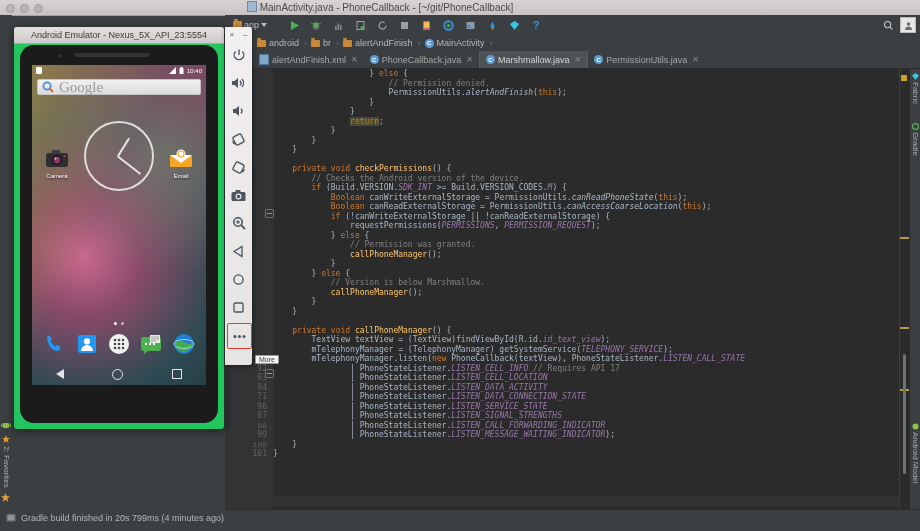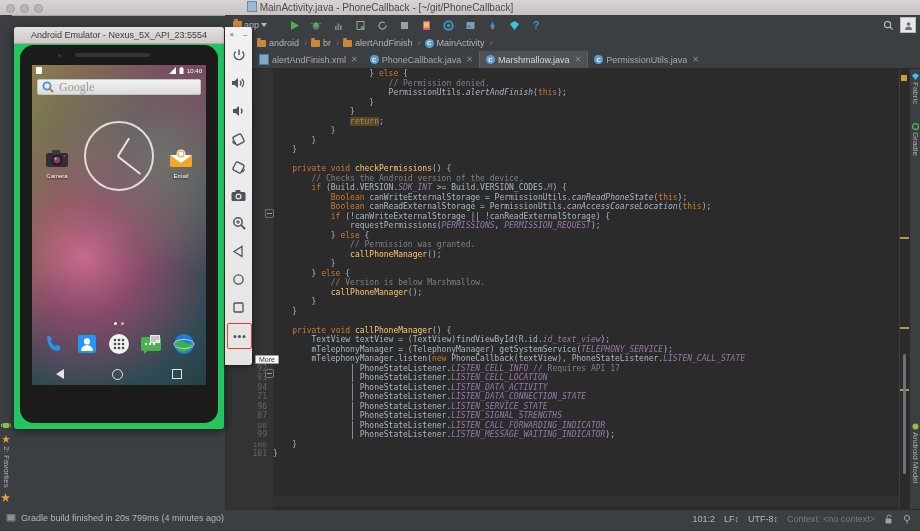--- a/index.html
+++ b/index.html
@@ -123,21 +123,21 @@
     background:
       linear-gradient(115deg, rgba(200,200,60,.45) 0%, rgba(200,200,60,0) 42%),
       linear-gradient(200deg, rgba(230,90,140,.45) 0%, rgba(230,90,140,0) 55%),
       radial-gradient(circle at 78% 28%, rgba(120,200,120,.35), rgba(0,0,0,0) 45%);}
   .sb{position:absolute;left:0;top:0;width:174px;height:11px;display:flex;align-items:center;
     justify-content:space-between;padding:0 4px;box-sizing:border-box;color:#fff;font-size:6px;}
   .sb-r{display:flex;align-items:center;gap:3px;}
   .searchwid{position:absolute;left:5px;top:14px;width:164px;height:16px;
     background:linear-gradient(#f2f2f2,#dcdcdc);border-radius:2px;display:flex;align-items:center;
     padding-left:4px;box-sizing:border-box;gap:5px;border:1px solid #c4c4c4;}
-  .gtext{color:#9a9a9a;font-size:12px;font-family:"Liberation Serif",serif;}
+  .gtext{color:#9a9a9a;font-size:15px;font-family:"Liberation Serif",serif;}
   .clock-w{position:absolute;left:52px;top:56px;width:66px;height:66px;border:2px solid #e8e8e8;
     border-radius:50%;opacity:.92;}
   .hand{position:absolute;background:#eee;transform-origin:bottom center;}
   .icon-app{position:absolute;width:34px;text-align:center;color:#fff;font-size:6px;
     text-shadow:0 1px 2px rgba(0,0,0,.8);}
   .icon-box{width:24px;height:24px;margin:0 auto 2px;border-radius:4px;position:relative;}
   .dock{position:absolute;left:0;bottom:26px;width:174px;height:30px;display:flex;
     align-items:center;justify-content:space-around;padding:0 6px;box-sizing:border-box;}
   .dock-ico{width:22px;height:22px;border-radius:4px;position:relative;}
   .pagedots{position:absolute;left:0;bottom:60px;width:174px;display:flex;justify-content:center;gap:4px;}
@@ -480,38 +480,20 @@
   </div>
 
   <div class="fullstatus">
     <div class="fs-left">
       <svg width="10" height="10" viewBox="0 0 10 10">
         <rect x="0.5" y="1" width="9" height="7.5" rx="1" fill="#6f7479"></rect>
         <rect x="1.8" y="2.4" width="6.4" height="4.8" fill="#8d9399"></rect>
       </svg>
       <span>Gradle build finished in 20s 799ms (4 minutes ago)</span>
     </div>
-    <div class="st-right" style="position:absolute;right:8px;top:4px;">
-      <span>101:2</span>
-      <span>LF↕</span>
-      <span>UTF-8↕</span>
-      <span class="st-dim">Context: &lt;no context&gt;</span>
-      <span>
-        <svg width="9" height="10" viewBox="0 0 9 10">
-            <rect x="1.5" y="4.5" width="6" height="5" rx="1" fill="#9aa0a6"></rect>
-            <path d="M3 4.5 V3 a2 2 0 0 1 4 0" fill="none" stroke="#9aa0a6" stroke-width="1"></path>
-          </svg>
-      </span>
-      <span>
-        <svg width="10" height="10" viewBox="0 0 10 10">
-            <circle cx="5" cy="4" r="2.6" fill="none" stroke="#9aa0a6" stroke-width="1"></circle>
-            <line x1="5" y1="6.6" x2="5" y2="9.5" stroke="#9aa0a6" stroke-width="1"></line>
-          </svg>
-      </span>
-    </div>
     <div class="progressline" style="left:225px;width:695px;"></div>
   </div>
 
   <div class="emu">
     <div class="emu-title">Android Emulator - Nexus_5X_API_23:5554</div>
     <div class="phone">
       <div class="cam"></div>
       <div class="speaker"></div>
 
       <div class="screen">

